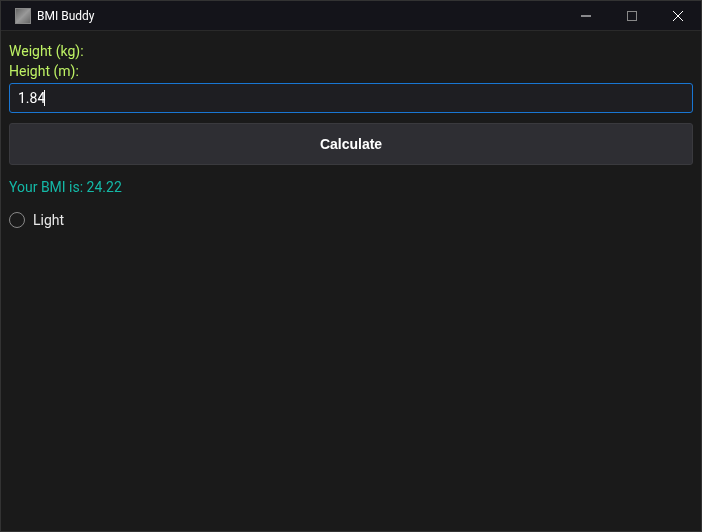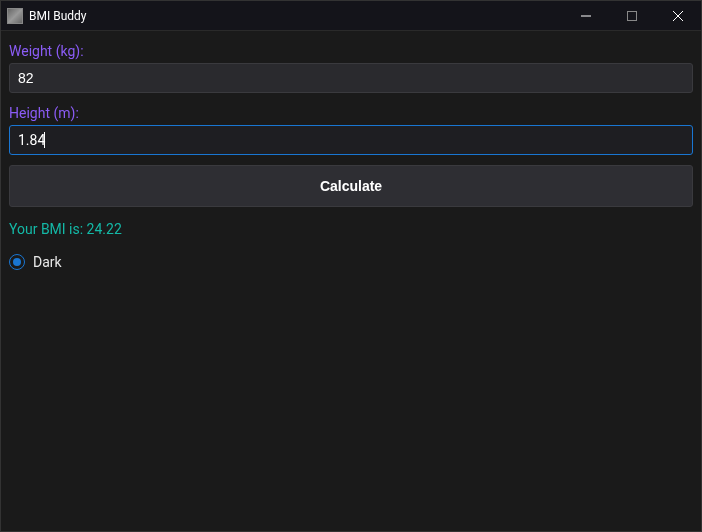--- a/index.html
+++ b/index.html
@@ -20,21 +20,21 @@
       height: 30px;
       background: #14141a;
       display: flex;
       align-items: center;
       justify-content: space-between;
       border-bottom: 1px solid #2a2a2a;
     }
     .titlebar-left {
       display: flex;
       align-items: center;
-      padding-left: 6px;
+      padding-left: 14px;
     }
     .app-icon {
       width: 16px;
       height: 16px;
       background: linear-gradient(135deg, #666 0%, #999 50%, #666 100%);
       border: 1px solid #888;
       margin-right: 6px;
     }
     .titlebar-title {
       font-size: 12px;
@@ -61,21 +61,21 @@
       fill: none;
     }
     .win-control.inactive svg {
       stroke: #888;
     }
     .content {
       padding: 10px 8px;
     }
     .field-label {
       font-size: 14px;
-      color: #8b5cf6;
+      color: #bef264;
       margin-bottom: 4px;
       margin-top: 2px;
     }
     .text-input {
       width: 100%;
       height: 30px;
       background: #2a2a2e;
       border: 1px solid #3a3a3e;
       border-radius: 3px;
       padding: 0 8px;
@@ -165,29 +165,28 @@
       <svg viewBox="0 0 10 10">
           <line x1="0" y1="0" x2="10" y2="10"></line>
           <line x1="10" y1="0" x2="0" y2="10"></line>
         </svg>
     </div>
   </div>
 </div>
 
 <div class="content">
   <div class="field-label">Weight (kg):</div>
-  <input type="text" class="text-input" value="82" style="">
 
   <div class="field-label">Height (m):</div>
   <div class="text-input focused" style="display:flex;align-items:center;">
     <span>1.84</span>
       <span class="caret"></span>
   </div>
 
   <button class="calc-button">Calculate</button>
 
   <div class="result-line">Your BMI is: 24.22</div>
 
   <div class="radio-row">
-    <span class="radio selected"></span>
-    <span>Dark</span>
+    <span class="radio"></span>
+    <span>Light</span>
   </div>
 </div>
 
 </body></html>

